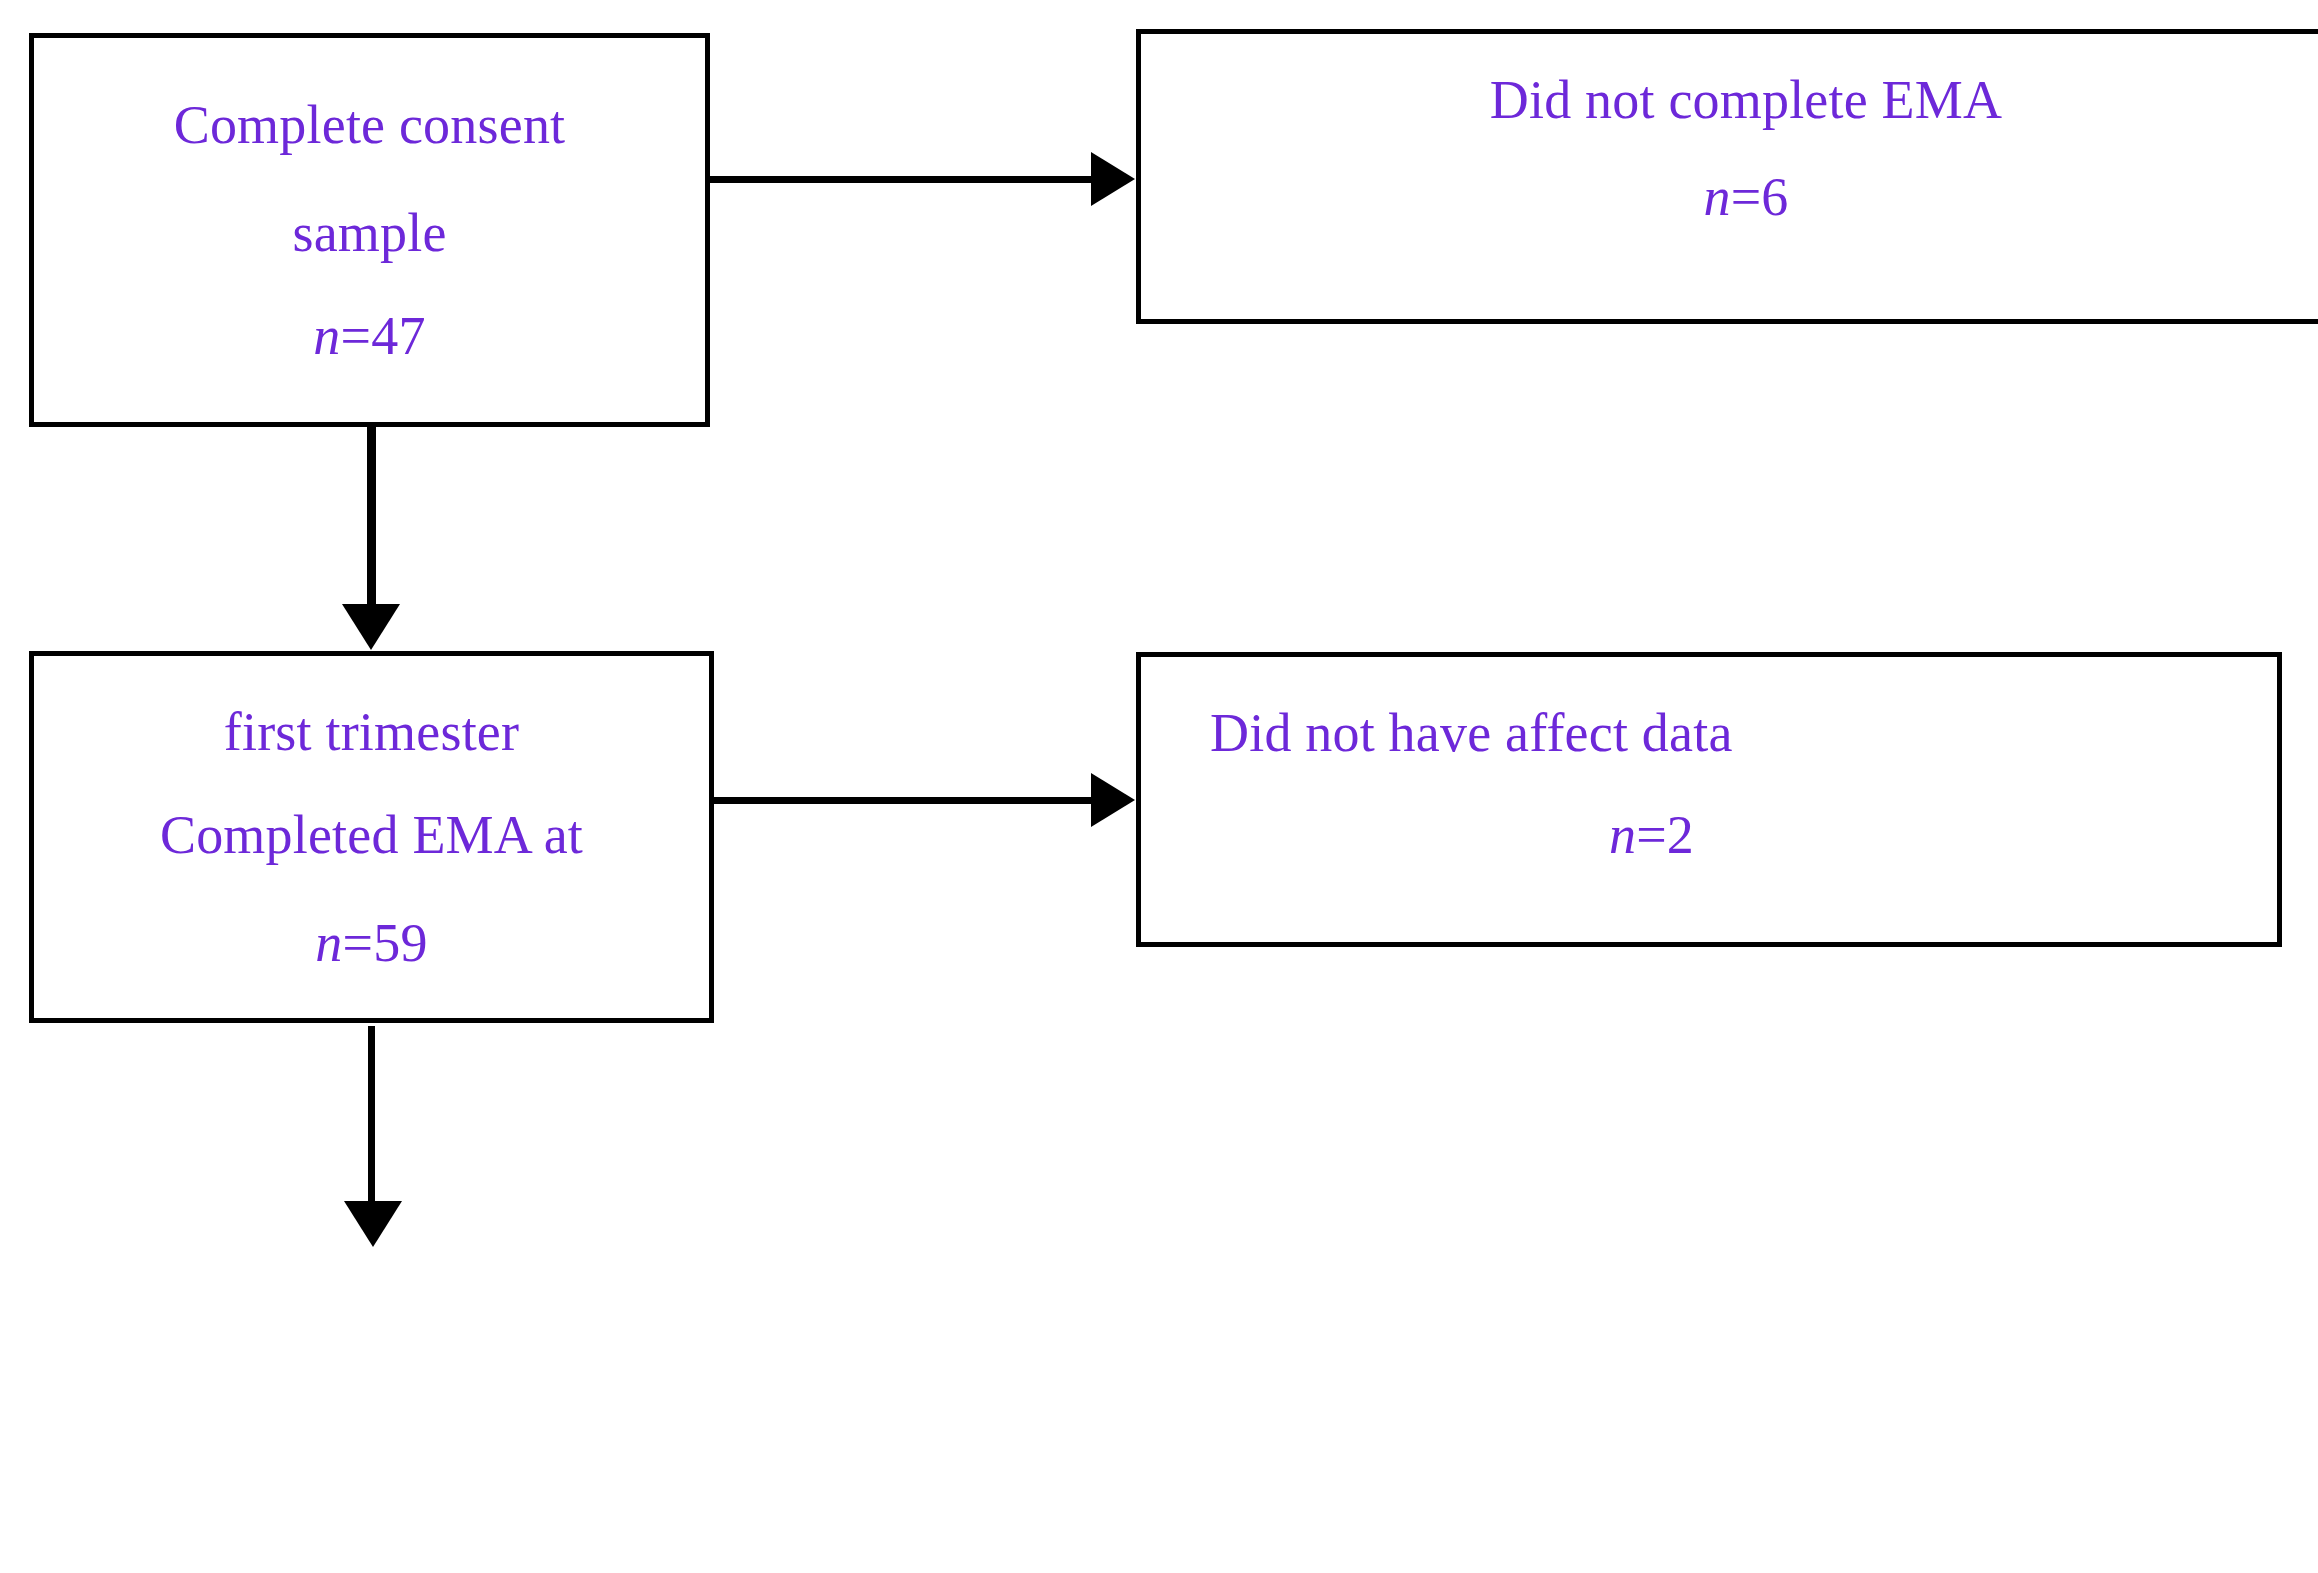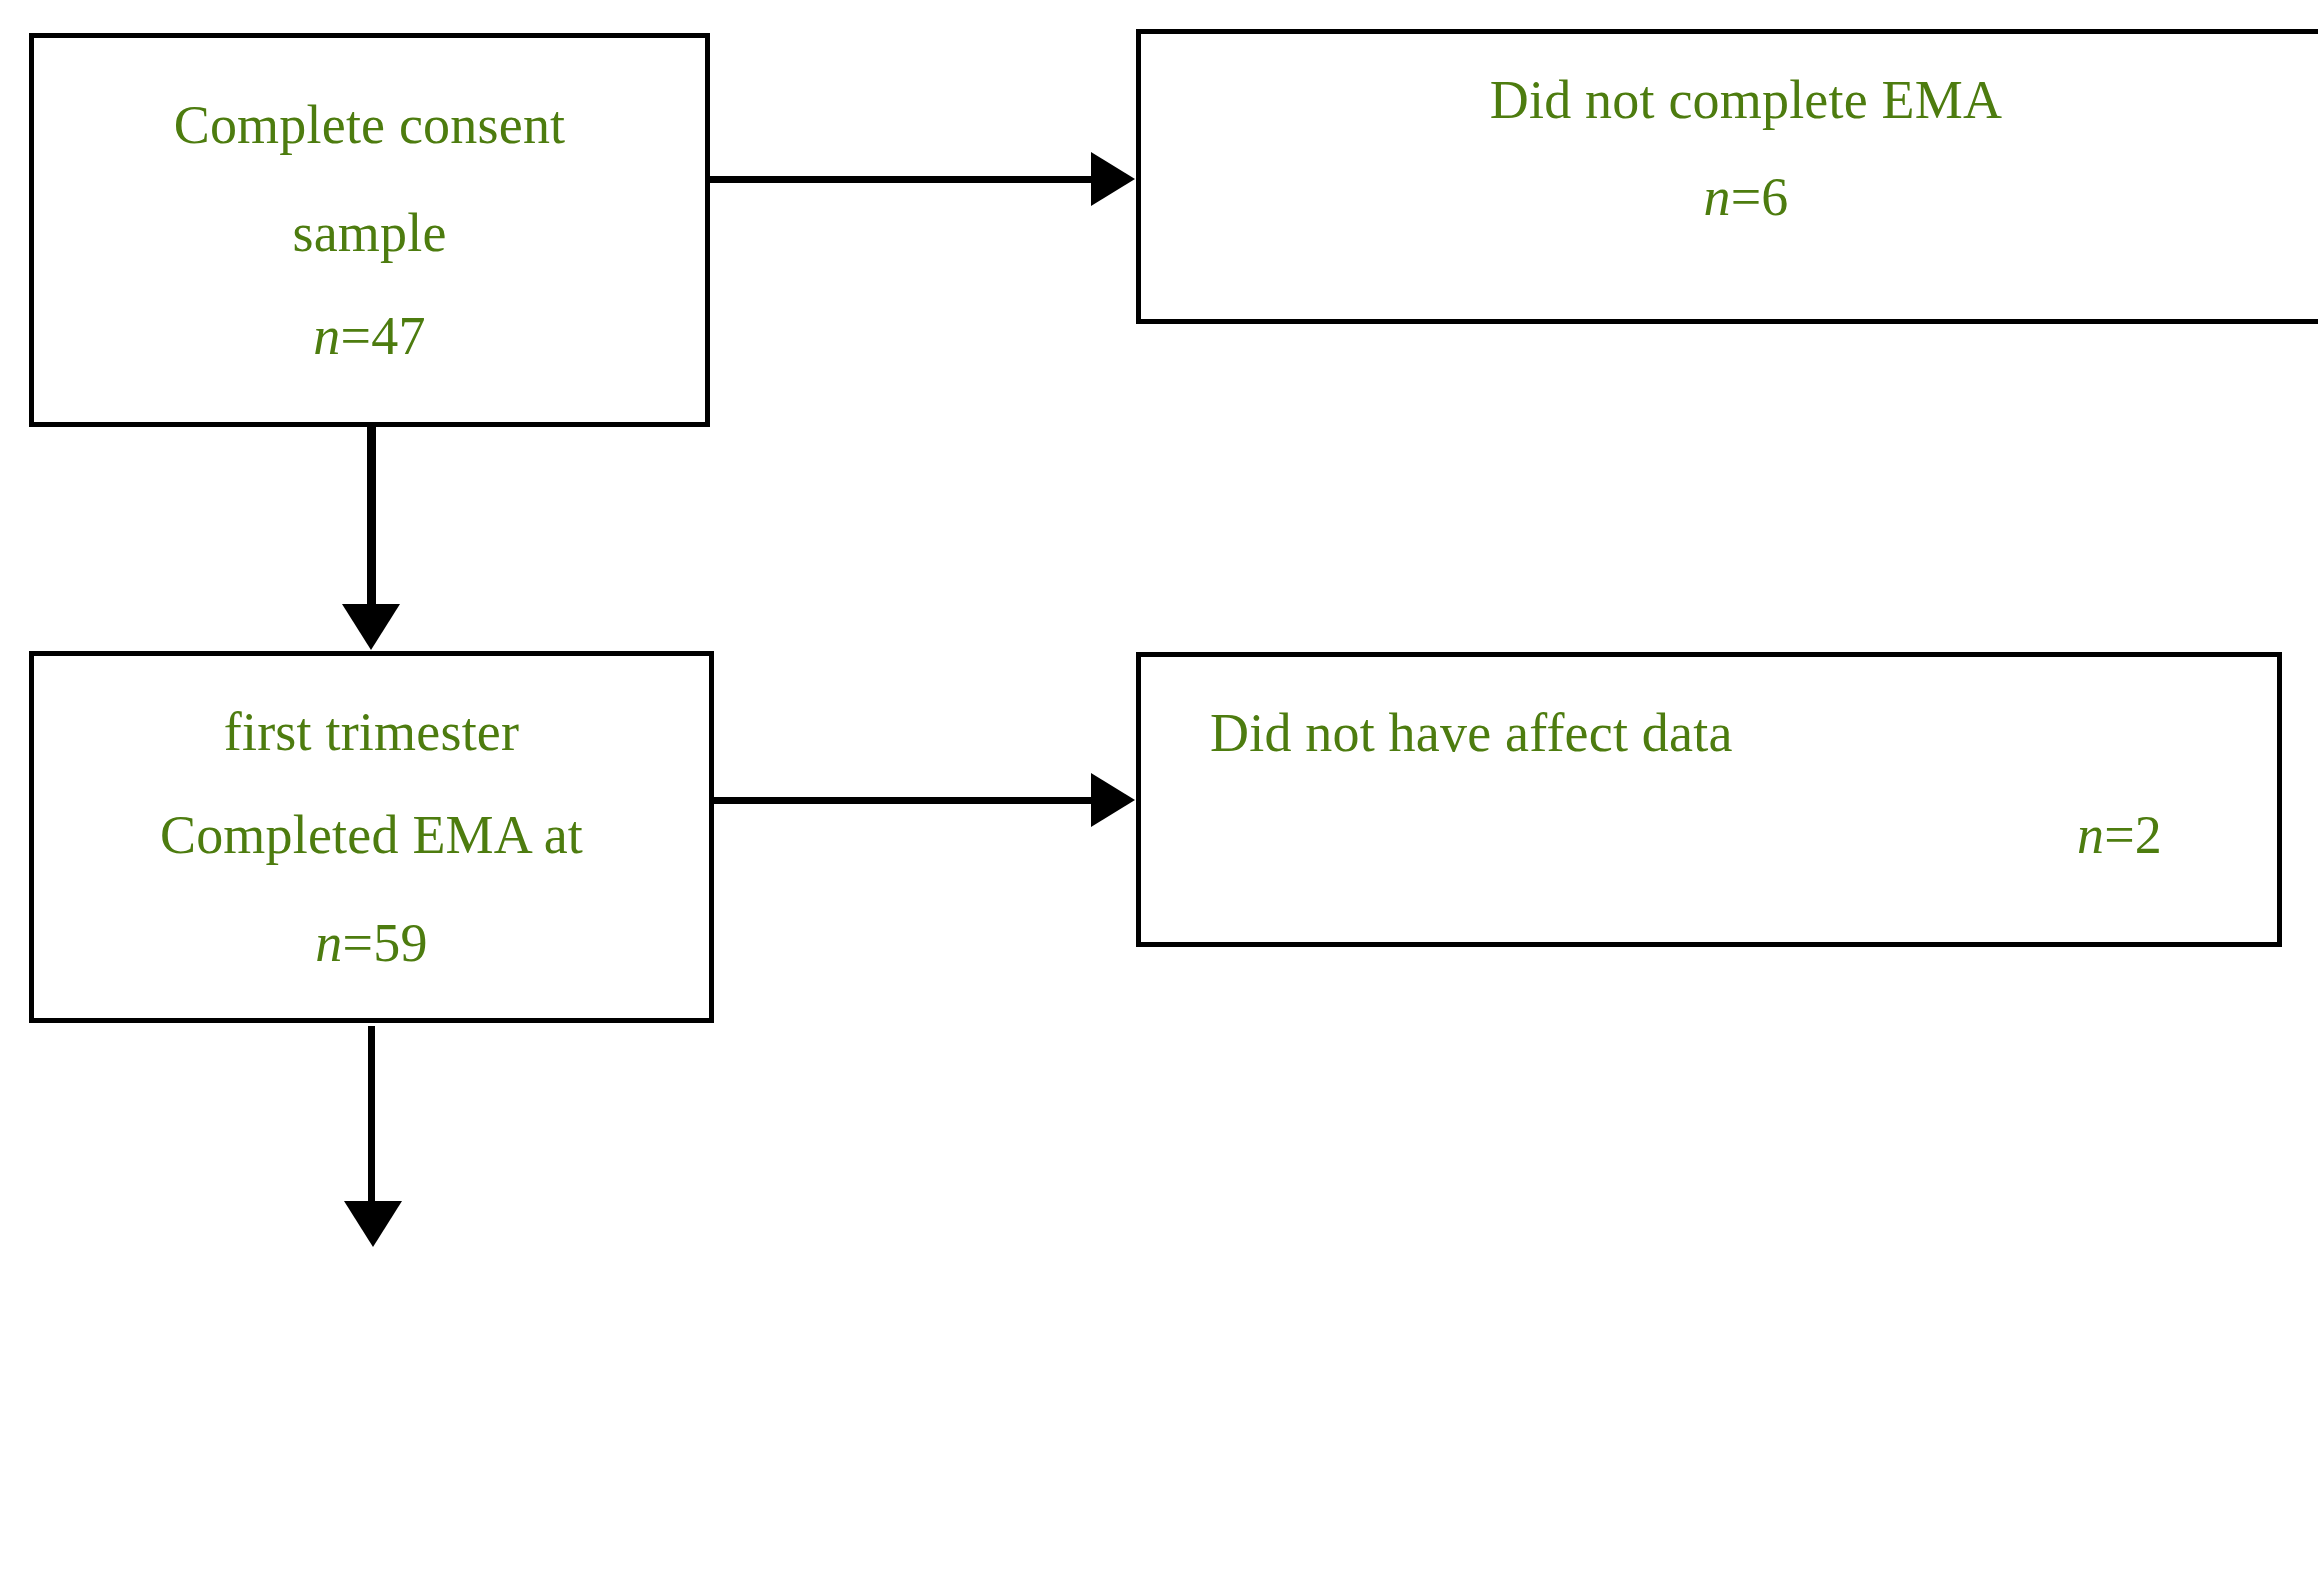--- a/index.html
+++ b/index.html
@@ -8,21 +8,21 @@
     padding: 0;
     background: #ffffff;
   }
   #canvas {
     position: relative;
     width: 2319px;
     height: 1574px;
     background: #ffffff;
     overflow: hidden;
     font-family: "Liberation Serif", "DejaVu Serif", serif;
-    color: #4d7c0f;
+    color: #6d28d9;
   }
   .flow-box {
     position: absolute;
     box-sizing: border-box;
     border: 5.7px solid #000000;
     background: #ffffff;
     display: flex;
     flex-direction: column;
     justify-content: center;
     align-items: center;
@@ -42,21 +42,21 @@
   
   #box-consent      { left: 29px;   top: 33px;   width: 681px;  height: 394px; }
   #box-no-ema       { left: 1136px; top: 29px;   width: 1220px; height: 295px; }
   #box-completed    { left: 29px;   top: 651px;  width: 685px;  height: 372px; }
   #box-no-affect    { left: 1136px; top: 652px;  width: 1146px; height: 295px; }
   #box-analytical   { left: 29px;   top: 1247px; width: 685px;  height: 287px; }
 
   
   #box-no-affect { align-items: stretch; justify-content: flex-start; padding-top: 49px; }
   #box-no-affect .line-primary { text-align: left;  padding-left: 69px; }
-  #box-no-affect .line-count   { text-align: right; padding-right: 115px; margin-top: 48px; }
+  #box-no-affect .line-count   { text-align: center; padding-right: 115px; margin-top: 48px; }
 
   #box-no-ema { justify-content: flex-start; padding-top: 39px; }
   #box-no-ema .line-primary { margin-bottom: 43px; }
 
   
   .conn { position: absolute; }
 
   .h-arrow-shaft {
     height: 7.4px;
     background: #000000;

